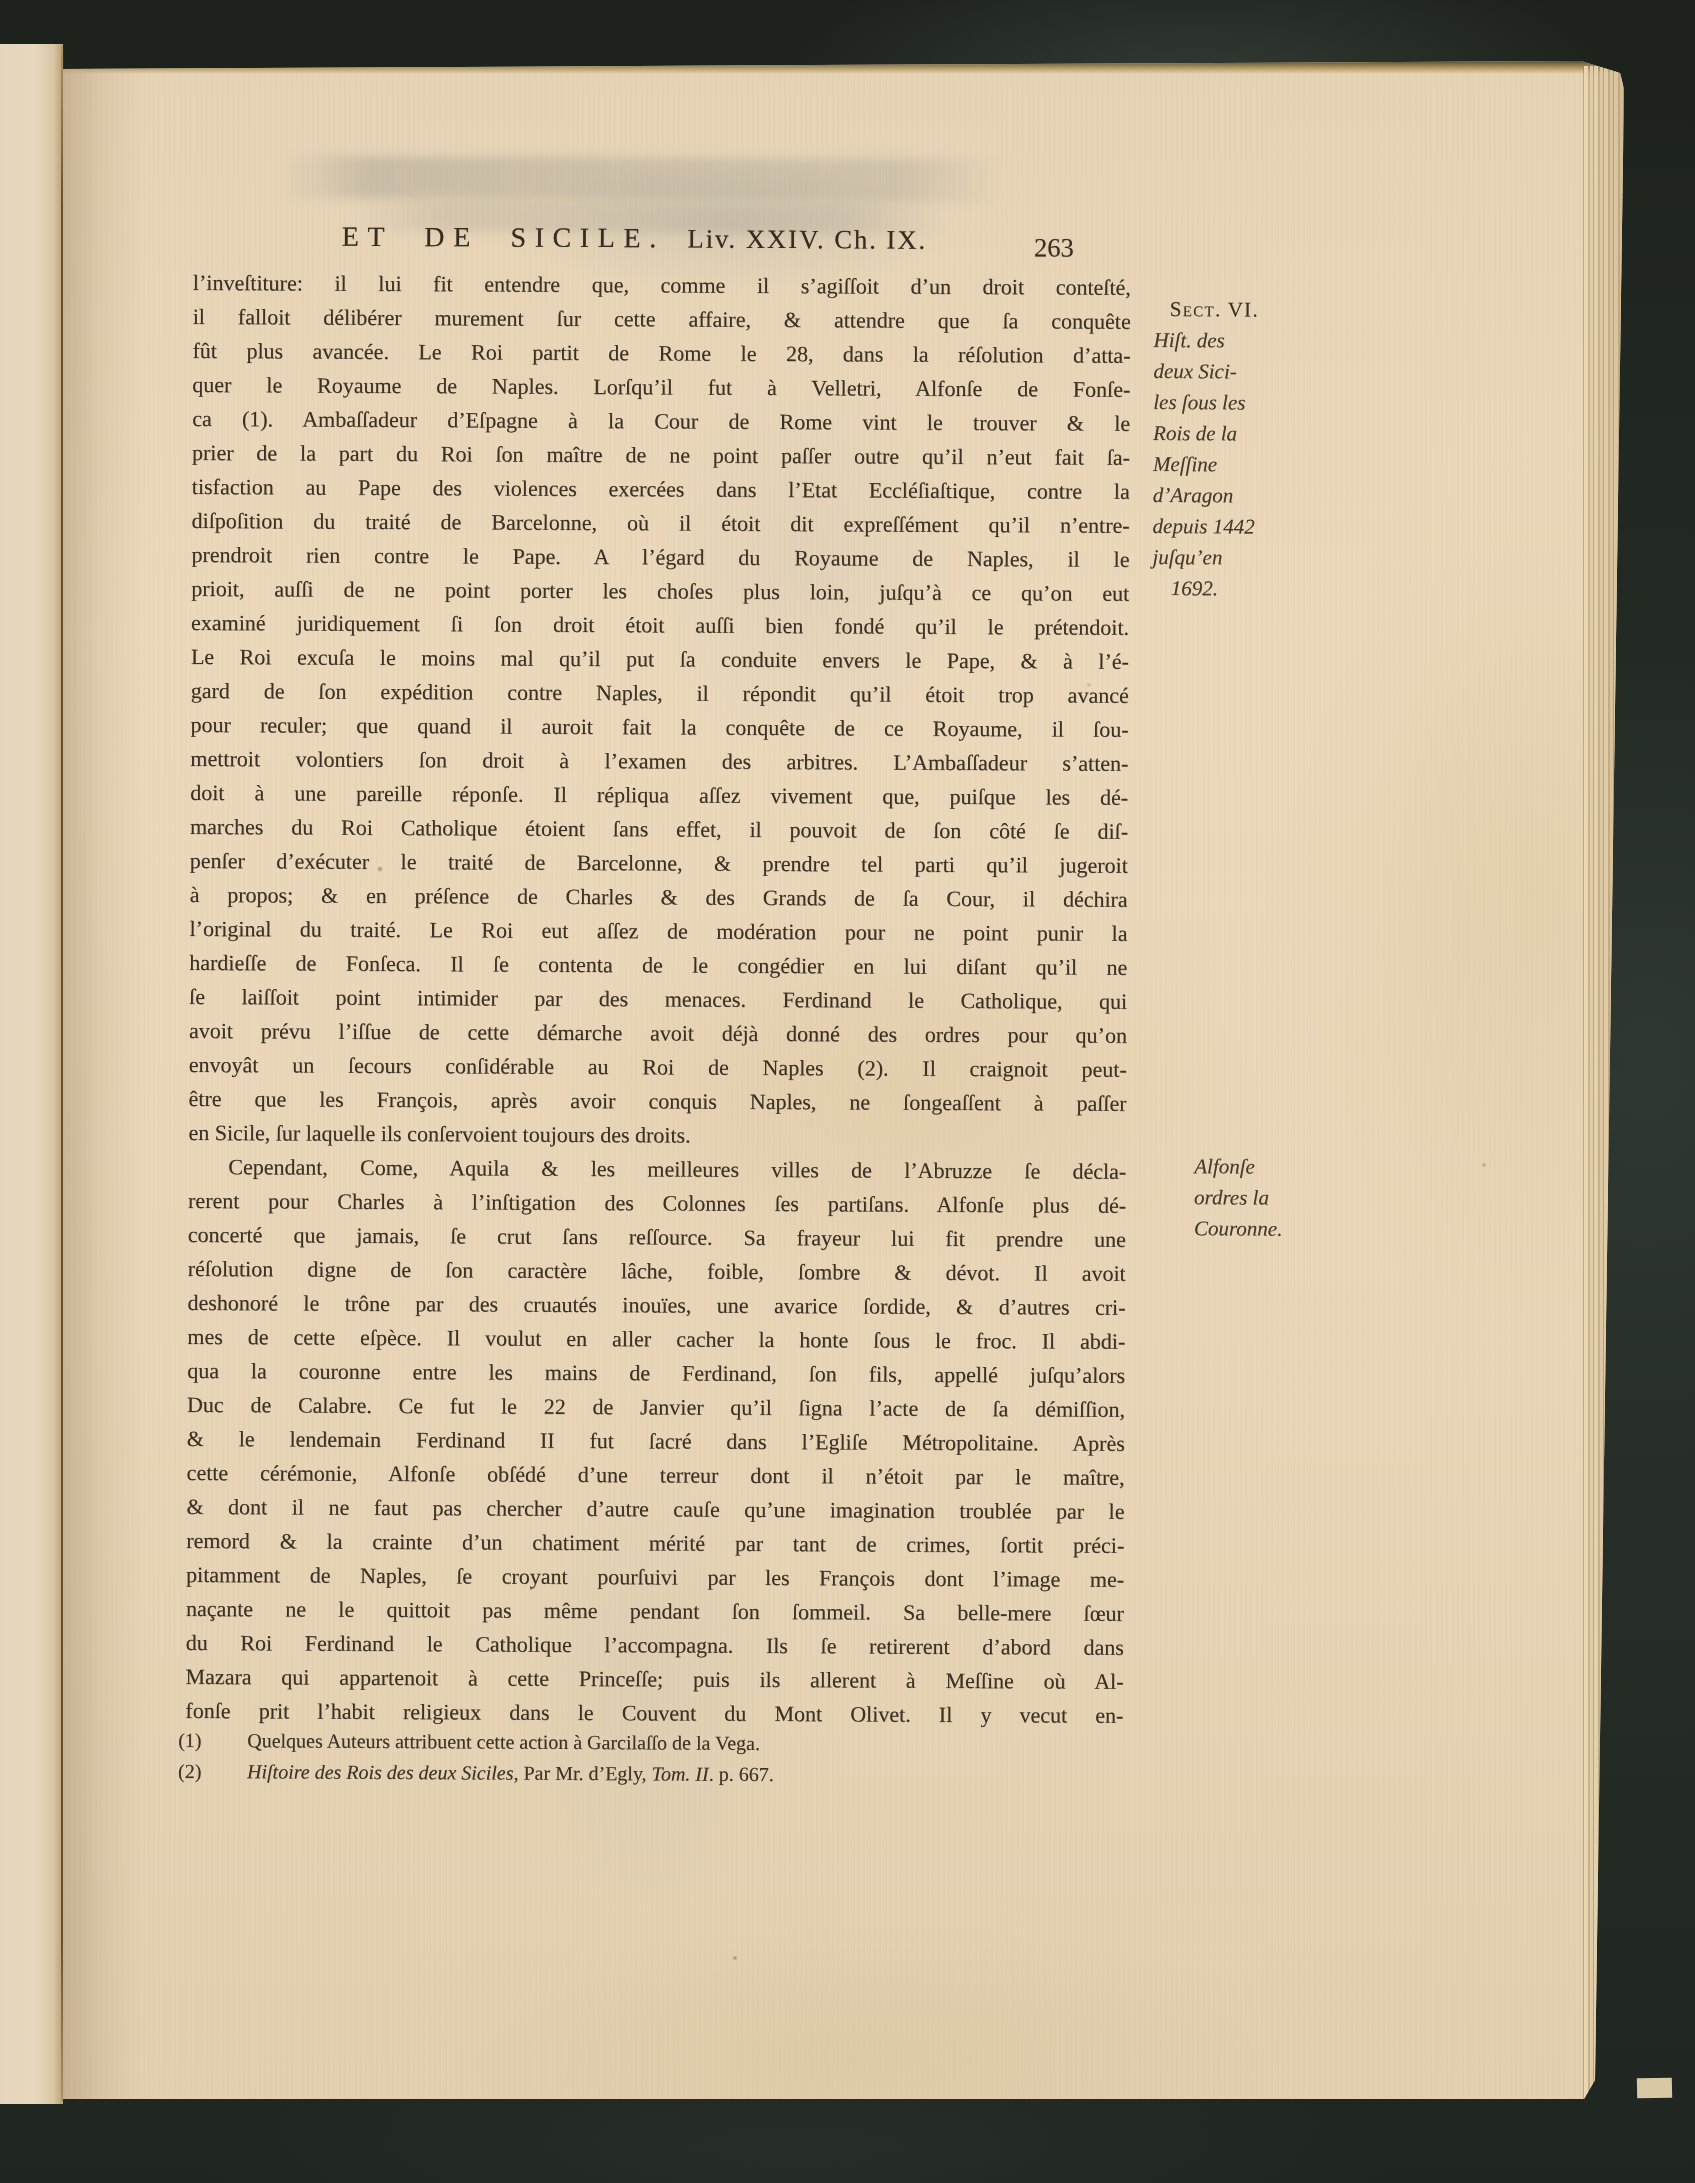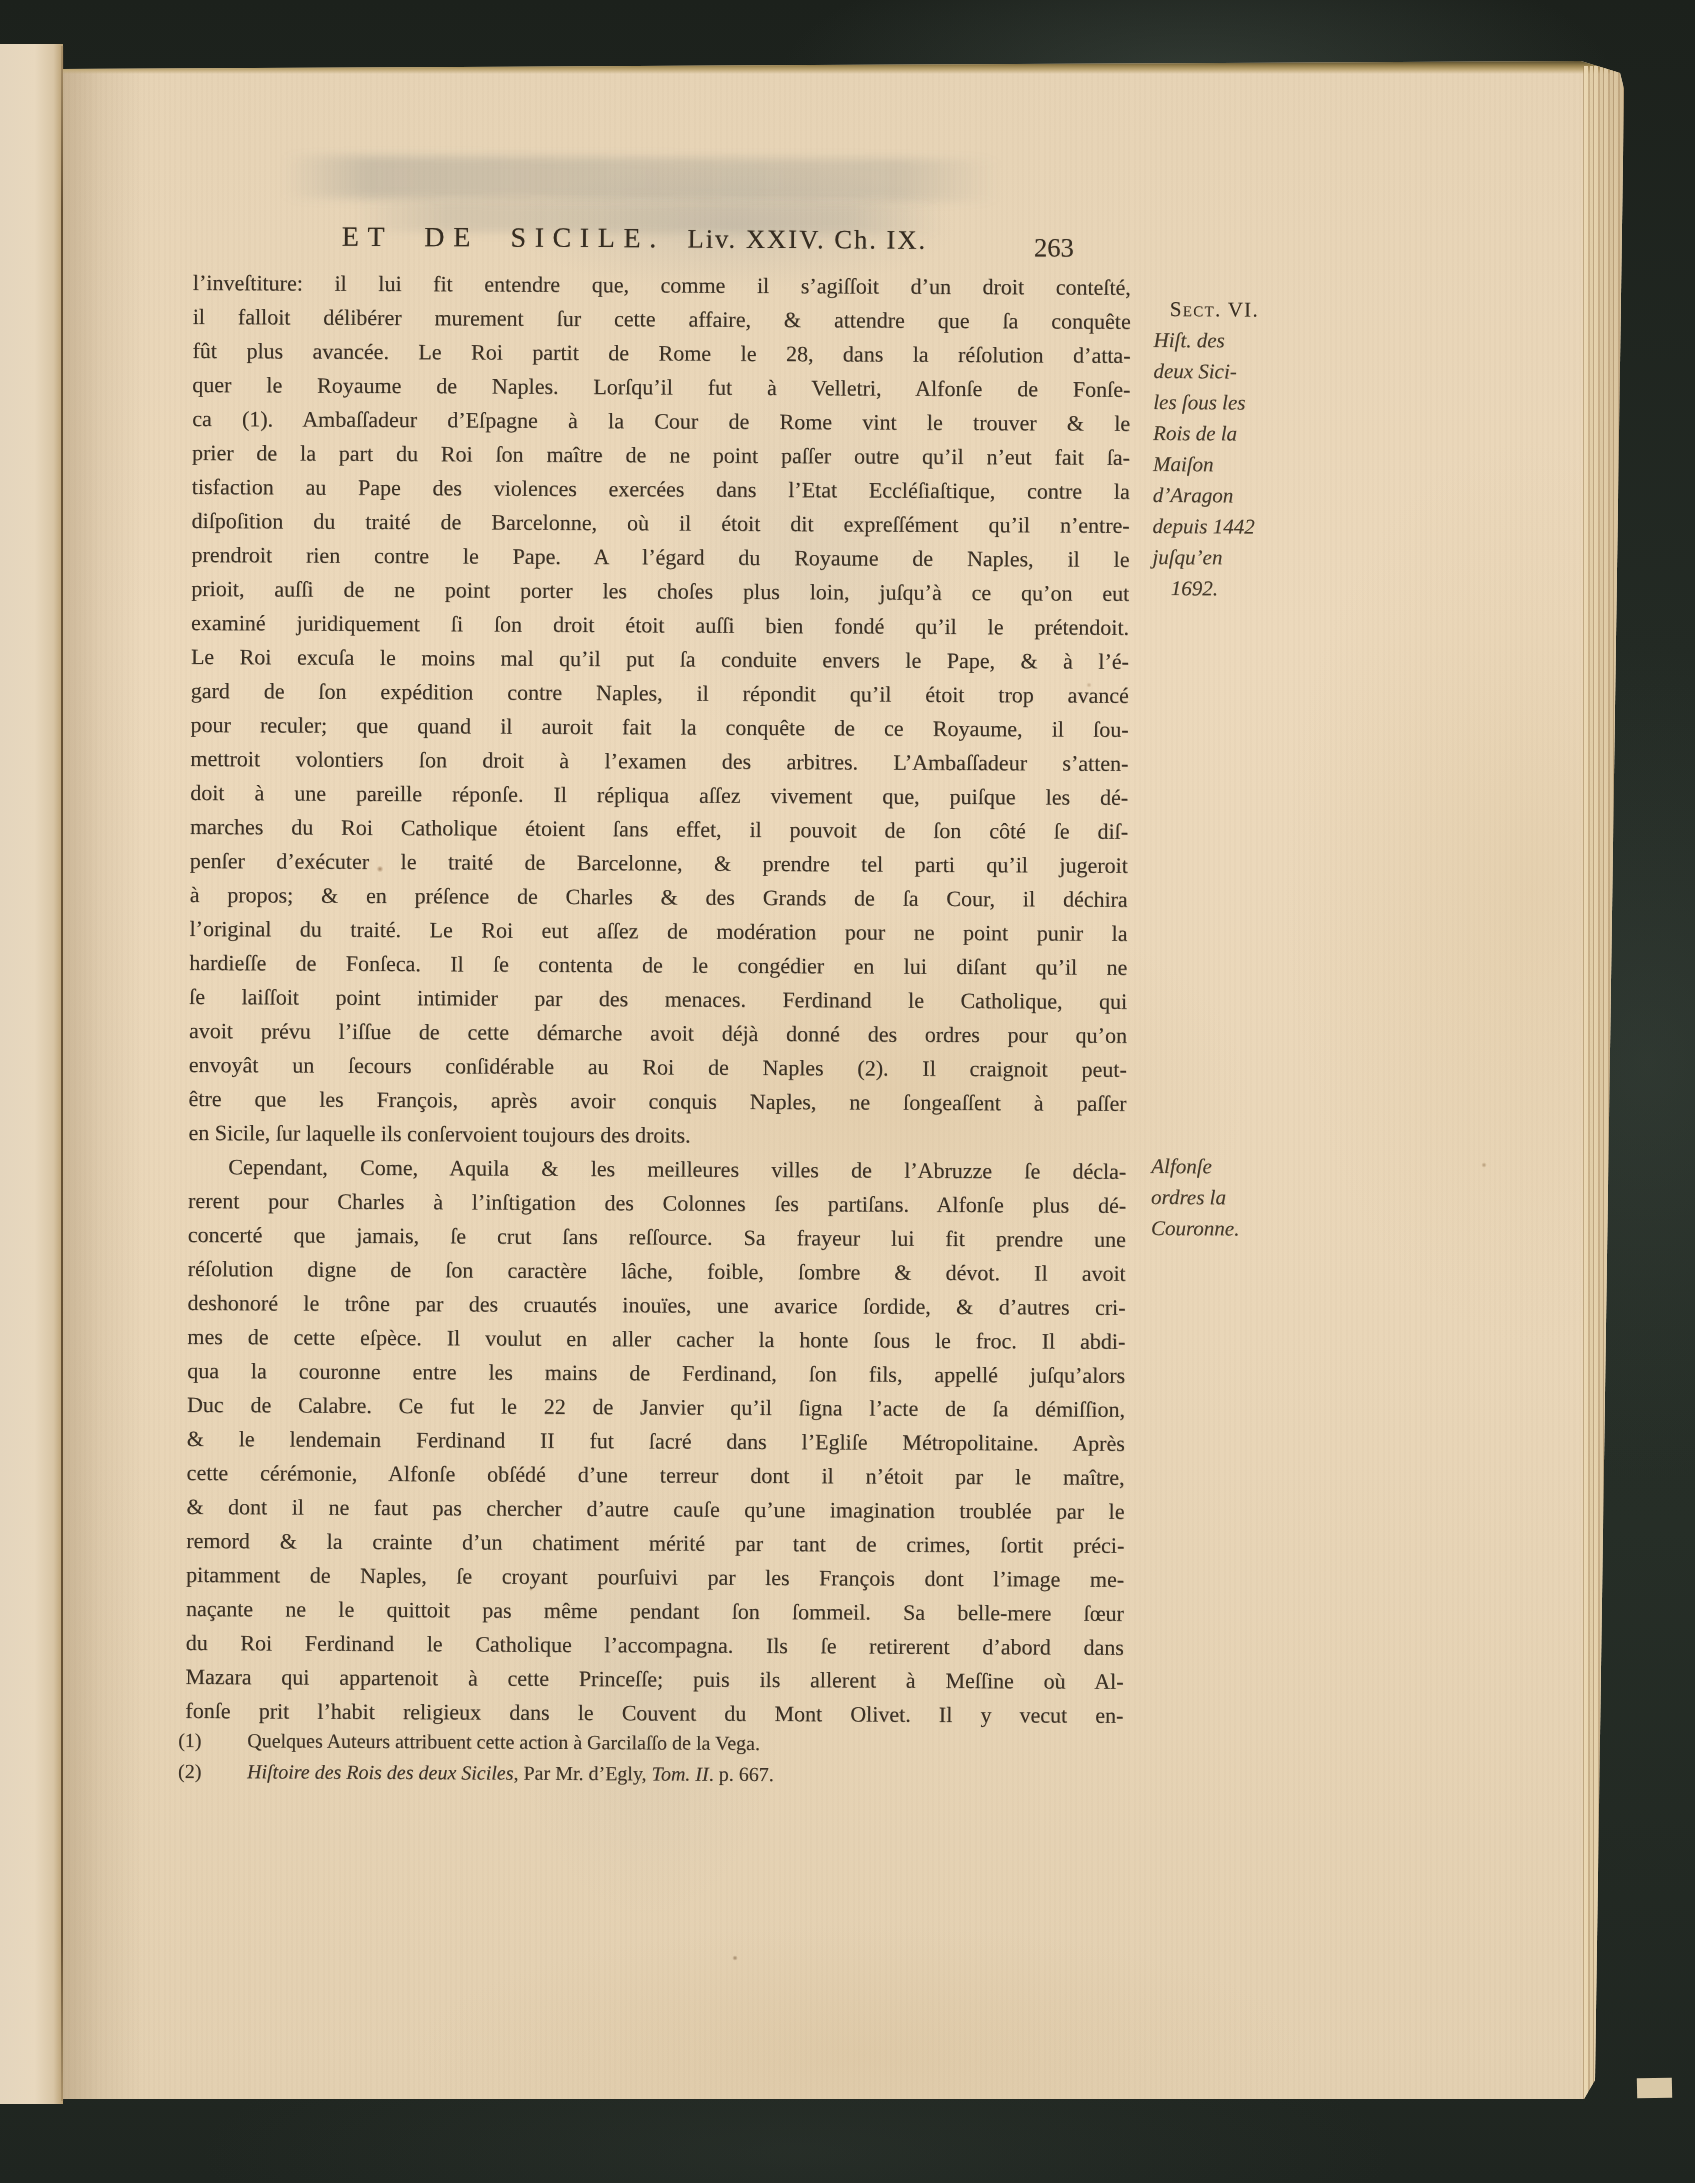--- a/index.html
+++ b/index.html
@@ -90,21 +90,21 @@
     text-shadow:0.3px 0.3px 0.5px rgba(60,46,28,0.45);}
   .line{height:34px;overflow:hidden;text-align:justify;text-align-last:justify;}
   .line.flush{text-align-last:left;}
   .line.indent{text-indent:40px;}
 
   .margin-note{position:absolute;width:163px;font-size:21px;line-height:31px;
     font-style:italic;color:#453a2b;text-shadow:0.2px 0.2px 0.5px rgba(70,55,35,0.4);}
   .margin-note .sc{font-style:normal;font-variant:small-caps;letter-spacing:1.3px;color:#3a3024;margin-left:16px;}
   .margin-note .center{text-indent:18.6px;}
   .note1{left:1091px;top:228px;}
-  .note2{left:1093px;top:1085px;}
+  .note2{left:1136px;top:1085px;}
   .note3{left:1083px;top:1502px;}
 
   .footnotes{position:absolute;left:123px;top:1664px;width:983px;
     font-size:20px;line-height:31px;color:#3d3328;
     text-shadow:0.2px 0.2px 0.5px rgba(60,46,28,0.4);}
   .fnrow{white-space:nowrap;}
   .fnmark{display:inline-block;width:69px;}
   .fn-italic{font-style:italic;}
 </style>
 </head>
@@ -170,21 +170,21 @@
           <div class="line">Mazara qui appartenoit à cette Princeſſe; puis ils allerent à Meſſine où Al-</div>
           <div class="line">fonſe prit l’habit religieux dans le Couvent du Mont Olivet.  Il y vecut en-</div>
         </div>
 
       <div class="margin-note note1" id="note1">
           <div class="sc">Sect. VI.</div>
           <div>Hiſt. des</div>
           <div>deux Sici-</div>
           <div>les ſous les</div>
           <div>Rois de la</div>
-          <div>Maiſon</div>
+          <div>Meſſine</div>
           <div>d’Aragon</div>
           <div>depuis 1442</div>
           <div>juſqu’en</div>
           <div class=" center">1692.</div>
         </div>
       <div class="margin-note note2" id="note2">
           <div>Alfonſe</div>
           <div>ordres la</div>
           <div>Couronne.</div>
         </div>

